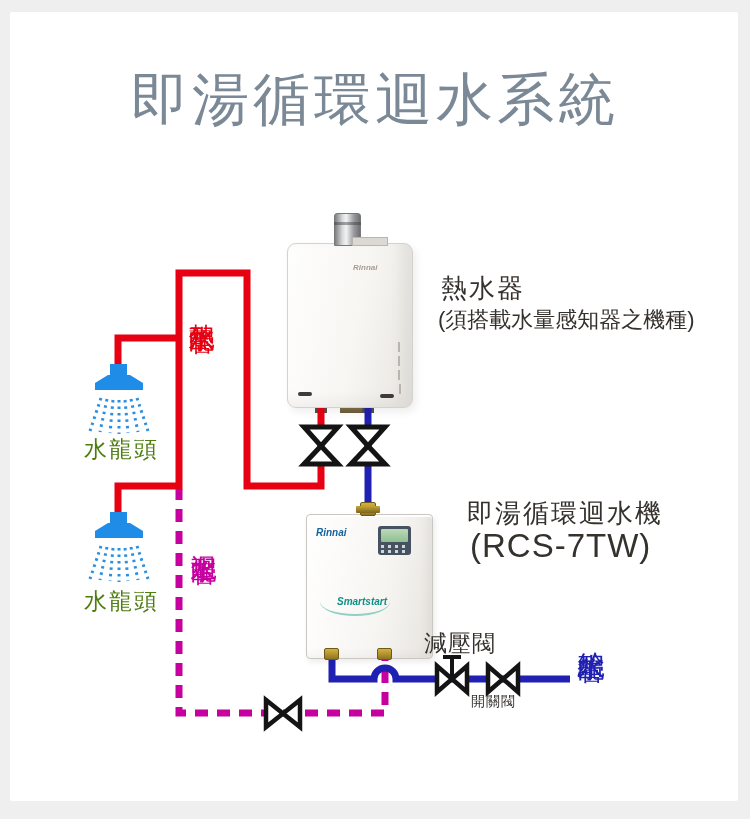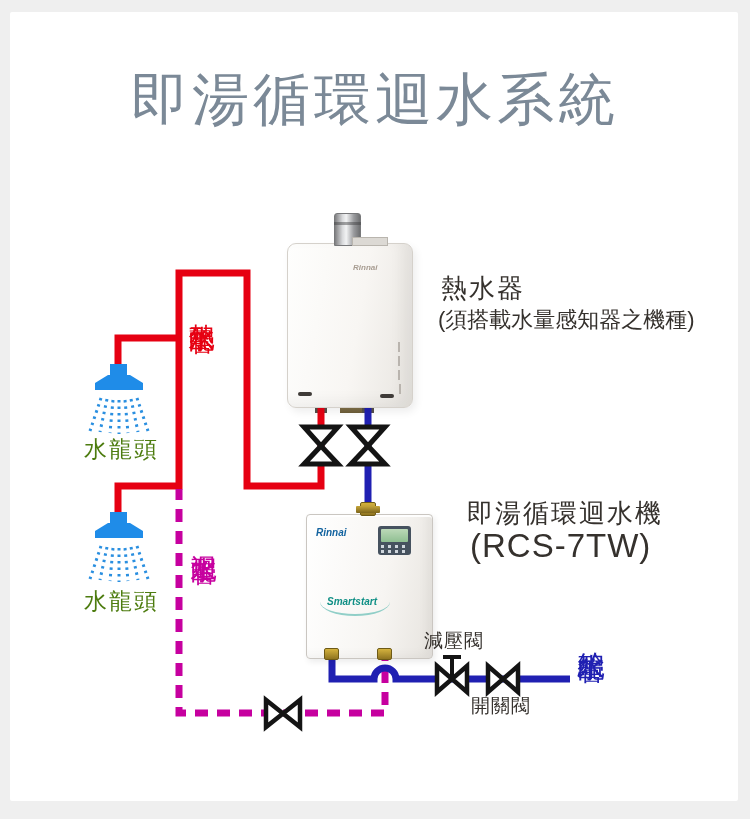--- a/index.html
+++ b/index.html
@@ -27,22 +27,22 @@
   }
   .lbl { position:absolute; z-index:4; color:#35312d; white-space:nowrap; font-weight:400; }
   .hot-lbl   { left:189px; top:303px; font-size:26px; color:#e60012; }
   .ret-lbl   { left:191px; top:534px; font-size:26px; color:#c6009f; }
   .sup-lbl   { left:577px; top:630px; font-size:27px; color:#2020b2; }
   .faucet-lbl{ font-size:23px; color:#4d7c0f; letter-spacing:2px; }
   .heater-lbl{ left:441px; top:271px; font-size:26px; letter-spacing:2px; }
   .heater-note{ left:438px; top:305px; font-size:22px; letter-spacing:0px; }
   .unit-lbl  { left:460px; top:496px; font-size:26px; letter-spacing:2px;margin-left:7px; }
   .unit-model{ left:460px; top:527px; font-size:33px; letter-spacing:1px;margin-left:10px; }
-  .prv-lbl   { left:424px; top:628px; font-size:19px; letter-spacing:1px; }
-  .onoff-lbl { left:471px; top:693px; font-size:19px; letter-spacing:1px; }
+  .prv-lbl   { left:424px; top:628px; font-size:23px; letter-spacing:1px; }
+  .onoff-lbl { left:471px; top:693px; font-size:14px; letter-spacing:1px; }
 
   
   .heater {
     position:absolute; left:287px; top:243px; width:126px; height:165px; z-index:3;
     background:linear-gradient(100deg,#fefefd 0%,#f8f6f3 55%,#e8e5e0 100%);
     border:1px solid #d5d1cb; border-radius:9px;
     box-shadow:inset -10px -6px 14px rgba(0,0,0,.05), 3px 4px 8px rgba(0,0,0,.07);
   }
   .heater-flue {
     position:absolute; left:334px; top:213px; width:27px; height:33px; z-index:3;
@@ -88,21 +88,21 @@
   .unit-lcd-buttons {
     position:absolute; left:381px; top:545px; width:27px; height:3px; z-index:5;
     background:repeating-linear-gradient(90deg,#cfd6dd 0 3px,transparent 3px 7px);
   }
   .unit-lcd-buttons.row2 { top:550px; }
   .unit-swoosh {
     position:absolute; left:320px; top:588px; width:70px; height:28px; z-index:4;
     border-bottom:2px solid #7fc8c0; border-radius:50%; opacity:.85;
   }
   .unit-sub-brand {
-    position:absolute; left:327px; top:596px; z-index:5;
+    position:absolute; left:337px; top:596px; z-index:5;
     font-size:10px; font-weight:bold; font-style:italic; color:#0f8f85;
   }
   .brass {
     position:absolute; z-index:4;
     background:linear-gradient(#d4b23e,#8f7420); border:1px solid #6e5a16; border-radius:2px;
   }
   .brass-nut { position:absolute; z-index:4; background:linear-gradient(#c5a538,#7d651c); border-radius:1px; }
 </style>
 </head>
 <body>

